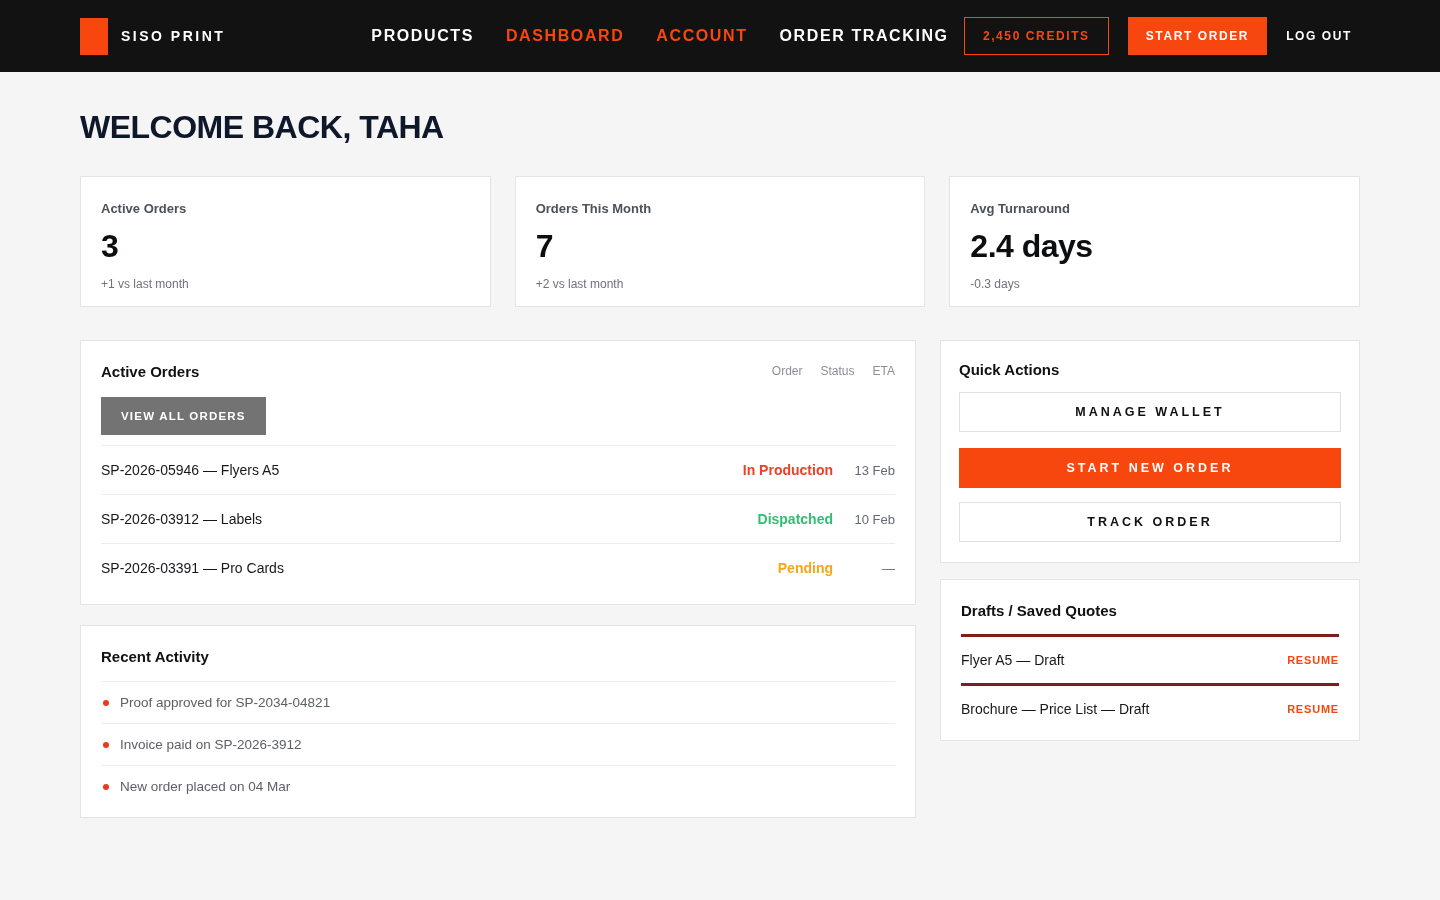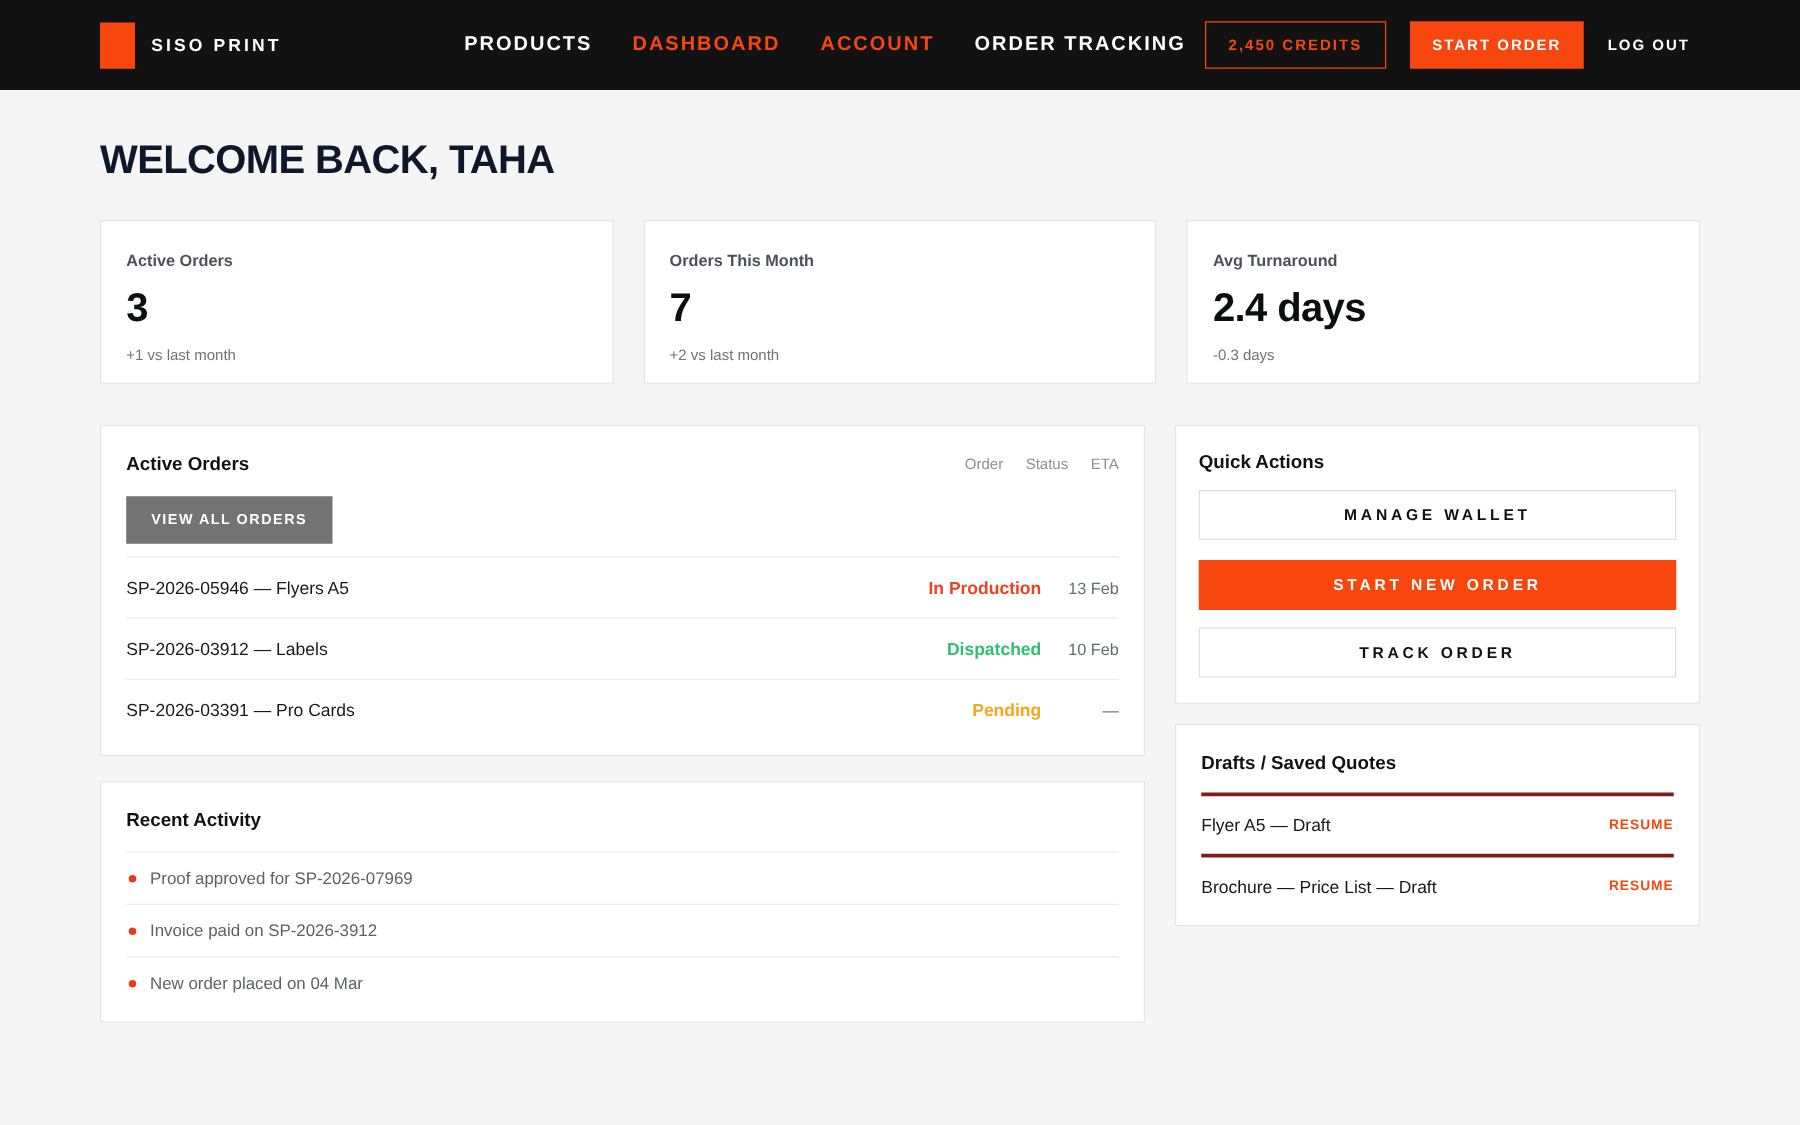--- a/index.html
+++ b/index.html
@@ -198,21 +198,21 @@
             <span class="order-eta">—</span>
           </div>
         </div>
       </div>
 
       <div class="panel activity-panel">
         <div class="panel-title">Recent Activity</div>
         <div class="activity-list">
           <div class="activity-item">
             <span class="activity-dot"></span>
-            <span>Proof approved for SP-2026-07969</span>
+            <span>Proof approved for SP-2034-04821</span>
           </div>
           <div class="activity-item">
             <span class="activity-dot"></span>
             <span>Invoice paid on SP-2026-3912</span>
           </div>
           <div class="activity-item">
             <span class="activity-dot"></span>
             <span>New order placed on 04 Mar</span>
           </div>
         </div>

